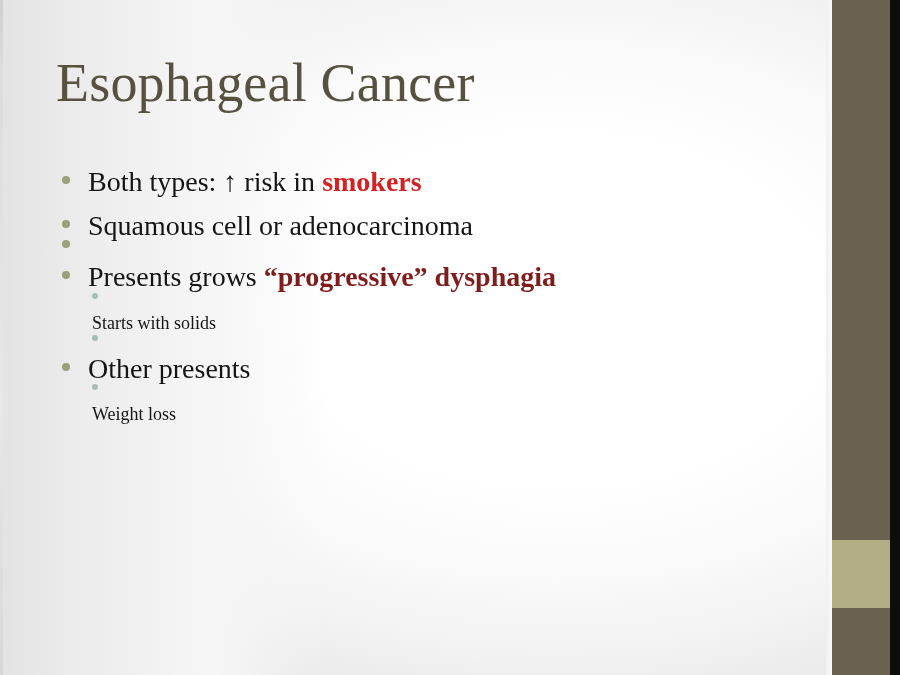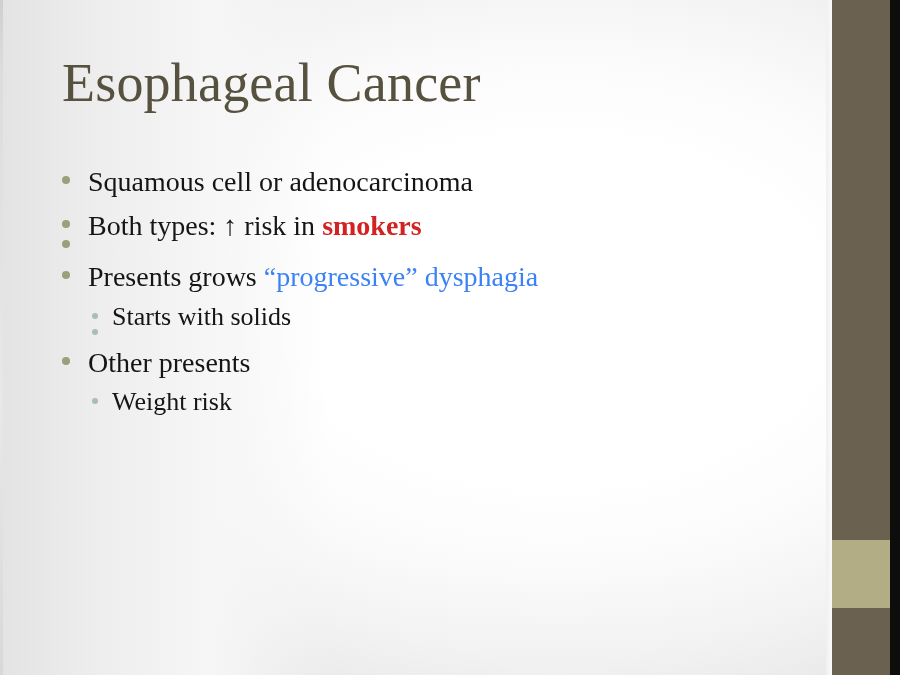--- a/index.html
+++ b/index.html
@@ -72,21 +72,21 @@
     top: 0;
     left: 826px;
     width: 6px;
     height: 675px;
     background: linear-gradient(to right, #f0f0f0, #fafafa);
   }
 
   
   #title {
     position: absolute;
-    left: 62px;
+    left: 56px;
     top: 52px;
     font-size: 54px;
     line-height: 1.15;
     color: #57523f;
     letter-spacing: 0.2px;
     white-space: nowrap;
   }
 
   
   #content {
@@ -101,23 +101,24 @@
     align-items: baseline;
     color: #151515;
   }
 
   .lvl1 {
     font-size: 28px;
     line-height: 43.5px;
     padding-left: 4px;
   }
   .lvl2 {
-    font-size: 26px;
+    font-size: 18px;
     line-height: 36px;
     padding-left: 34px;
+    flex-direction: column;
   }
 
   .dot {
     flex: 0 0 auto;
     border-radius: 50%;
     display: inline-block;
   }
   .lvl1 .dot {
     width: 8px;
     height: 8px;
@@ -133,22 +134,22 @@
     transform: translateY(-6px);
   }
 
   .txt { white-space: pre-wrap; }
 
   .hl-red {
     color: #d42222;
     font-weight: bold;
   }
   .hl-green {
-    color: #3b82f6;
-    font-weight: normal;
+    color: #7f1d1d;
+    font-weight: bold;
   }
 </style>
 </head>
 <body>
 
 <div id="slide">
 
   <div class="bg-gradient"></div>
   <div class="bg-left-shade"></div>
   <div class="bg-edge-left"></div>
@@ -156,25 +157,25 @@
   <div class="side-gap"></div>
   <div class="side-panel"></div>
   <div class="side-accent-block"></div>
   <div class="side-edge-dark"></div>
 
   <div id="title">Esophageal Cancer</div>
 
   <div id="content">
       <div class="bullet-row lvl1">
         <span class="dot"></span>
-        <span class="txt"><span>Squamous cell or adenocarcinoma</span></span>
+        <span class="txt"><span>Both types: ↑ risk in </span><span class="hl-red">smokers</span></span>
       </div>
       <div class="bullet-row lvl1">
         <span class="dot"></span>
-        <span class="txt"><span>Both types: ↑ risk in </span><span class="hl-red">smokers</span></span>
+        <span class="txt"><span>Squamous cell or adenocarcinoma</span></span>
       </div>
       <div class="bullet-row lvl1">
         <span class="dot"></span>
       </div>
       <div class="bullet-row lvl1">
         <span class="dot"></span>
         <span class="txt"><span>Presents grows </span><span class="hl-green">“progressive” dysphagia</span></span>
       </div>
       <div class="bullet-row lvl2">
         <span class="dot"></span>
@@ -182,17 +183,17 @@
       </div>
       <div class="bullet-row lvl2">
         <span class="dot"></span>
       </div>
       <div class="bullet-row lvl1">
         <span class="dot"></span>
         <span class="txt"><span>Other presents</span></span>
       </div>
       <div class="bullet-row lvl2">
         <span class="dot"></span>
-        <span class="txt"><span>Weight risk</span></span>
+        <span class="txt"><span>Weight loss</span></span>
       </div>
     </div>
 
 </div>
 
 </body></html>

